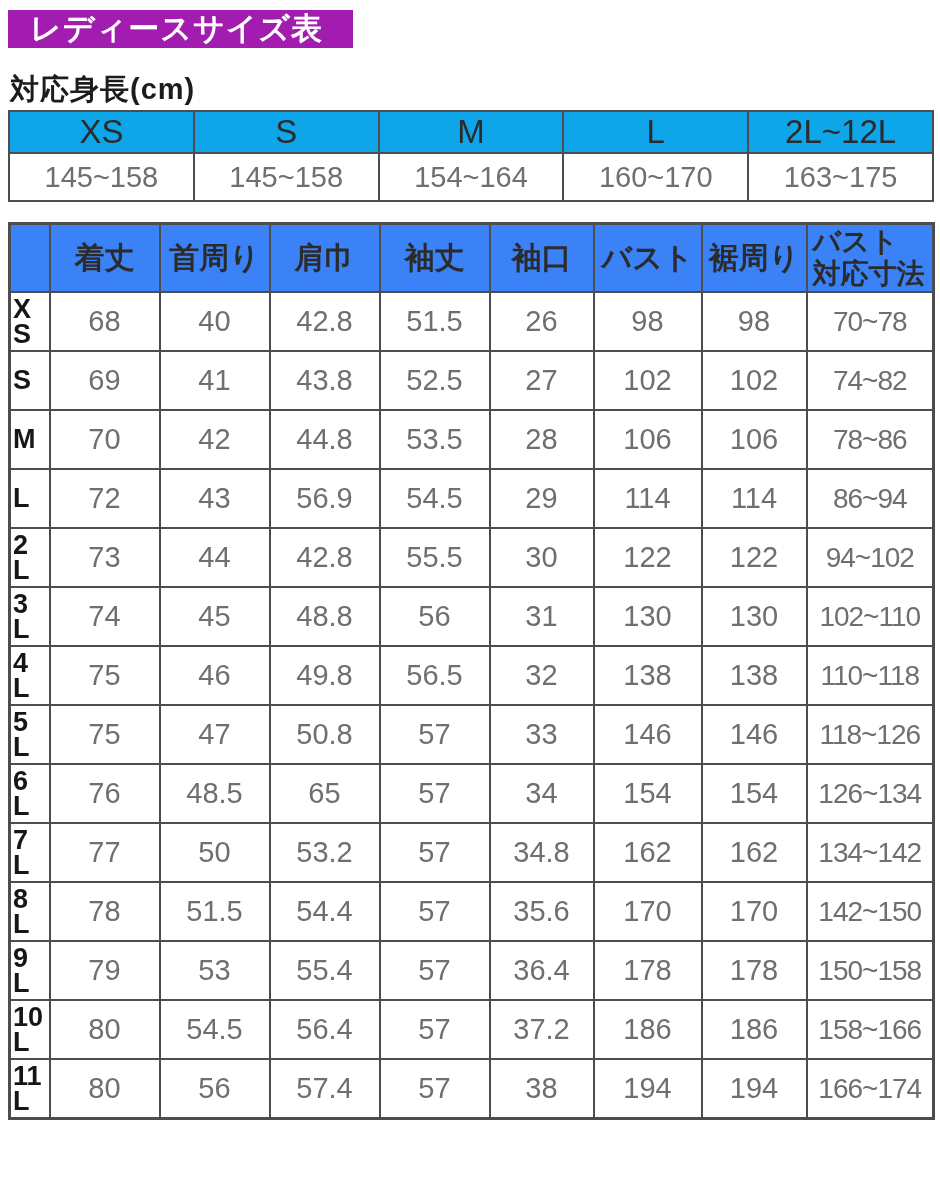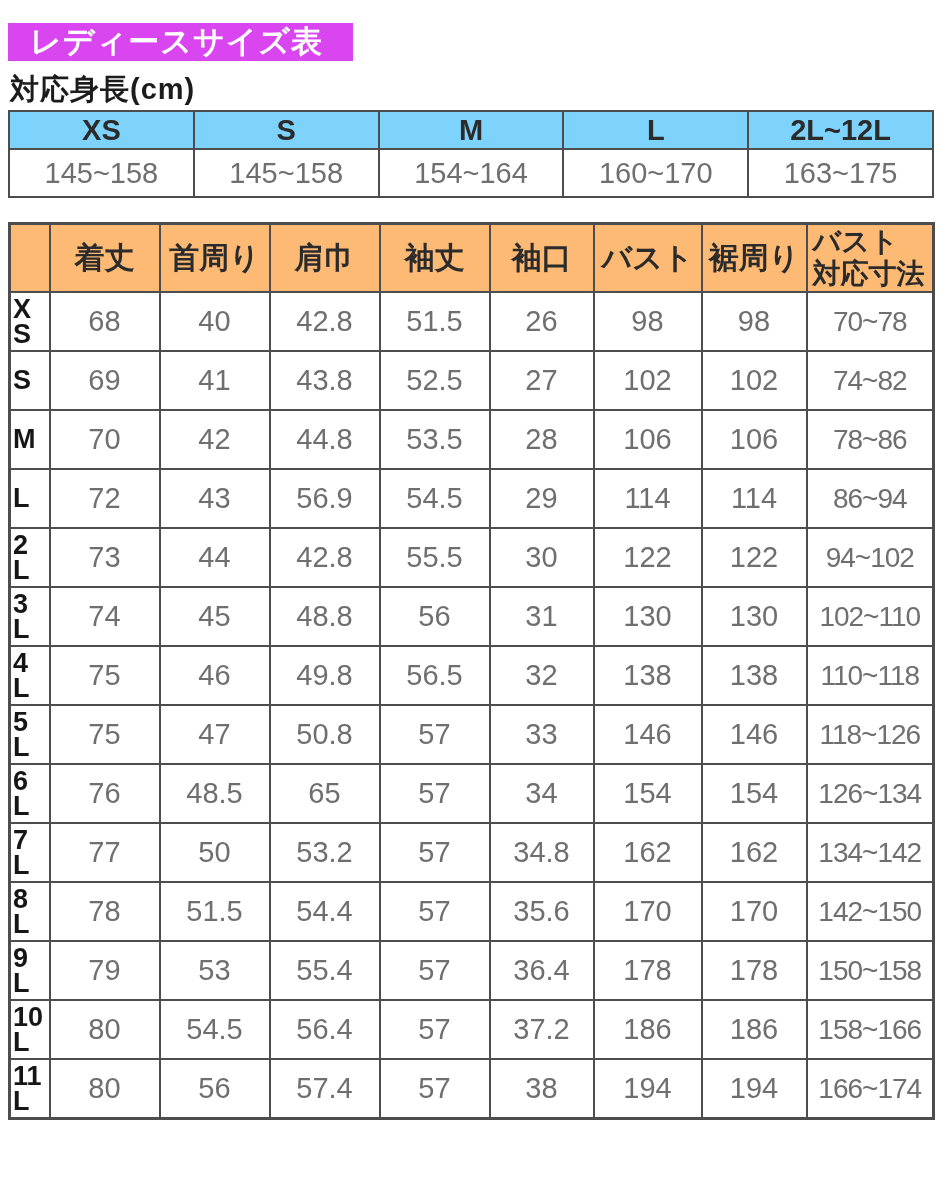--- a/index.html
+++ b/index.html
@@ -9,24 +9,24 @@
   }
   body {
     width: 940px;
     height: 1200px;
     position: relative;
     font-family: "Liberation Sans", "DejaVu Sans", sans-serif;
   }
   .title-bar {
     position: absolute;
     left: 8px;
-    top: 23px;
+    top: 10px;
     width: 345px;
     height: 38px;
-    background: #d946ef;
+    background: #a21caf;
     color: #ffffff;
     font-size: 31px;
     font-weight: bold;
     line-height: 38px;
     padding-left: 22px;
     box-sizing: border-box;
     letter-spacing: 1px;
     white-space: nowrap;
   }
   .height-label {
@@ -49,43 +49,43 @@
     width: 924px;
   }
   .height-table th, .height-table td,
   .size-table th, .size-table td {
     border: 2px solid #4d4d4d;
     text-align: center;
     vertical-align: middle;
     overflow: hidden;
   }
   .height-table th {
-    background: #7dd3fc;
+    background: #0ea5e9;
     color: #2b2b2b;
-    font-size: 29px;
-    font-weight: bold;
+    font-size: 33px;
+    font-weight: normal;
     height: 34px;
   }
   .height-table td {
     background: #ffffff;
     color: #6f6f6f;
     font-size: 29px;
     font-weight: normal;
     height: 44px;
     margin-top: 28px;
   }
   .size-table {
     position: absolute;
     left: 8px;
     top: 222px;
     width: 924px;
     border: 3px solid #4d4d4d;
   }
   .size-table thead th {
-    background: #fdba74;
+    background: #3b82f6;
     color: #2b2b2b;
     font-size: 30px;
     font-weight: bold;
     height: 62px;
   }
   .size-table thead th.bust-header {
     text-align: left;
     padding-left: 5px;
     font-size: 28px;
     line-height: 1.15;

